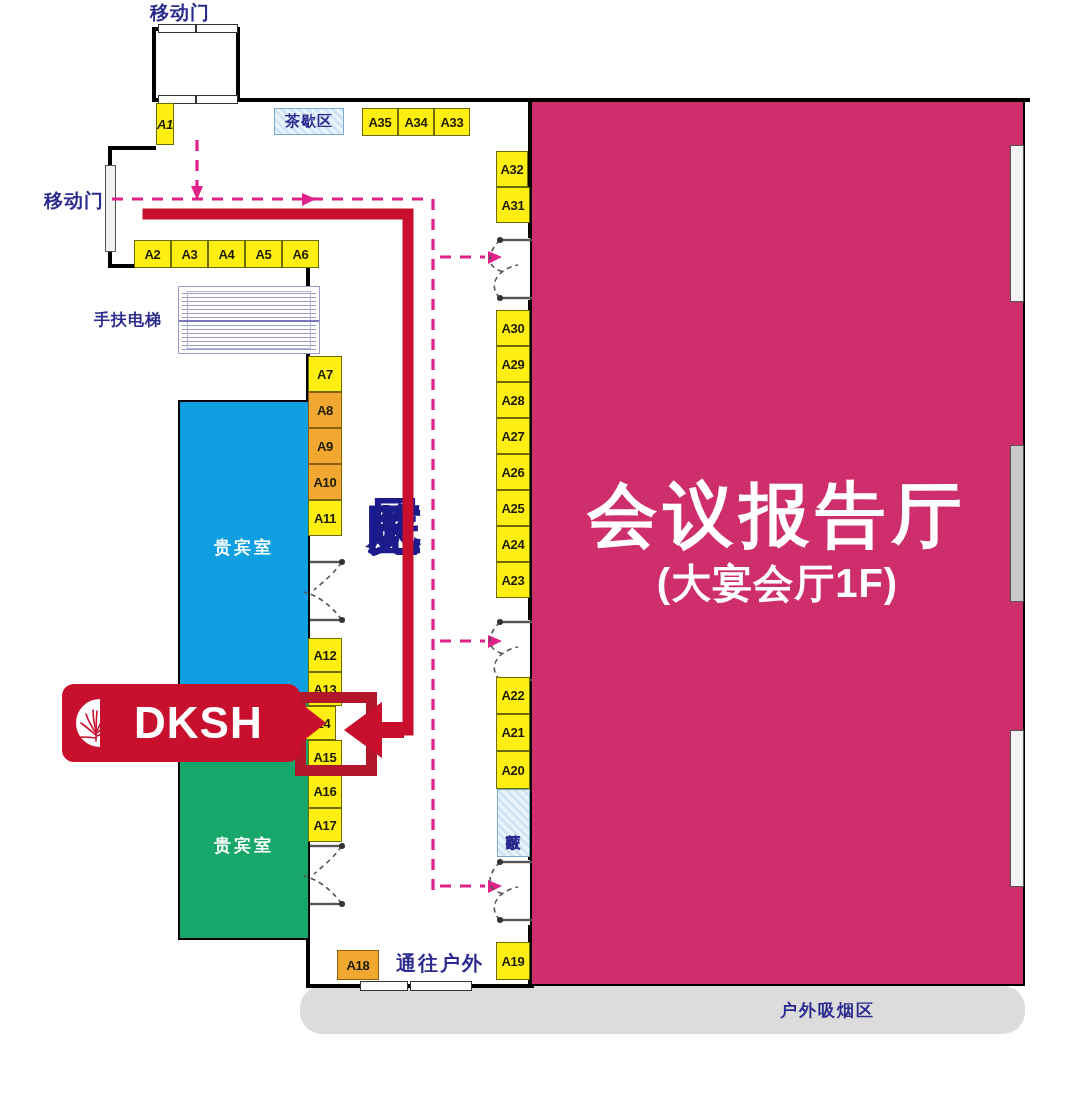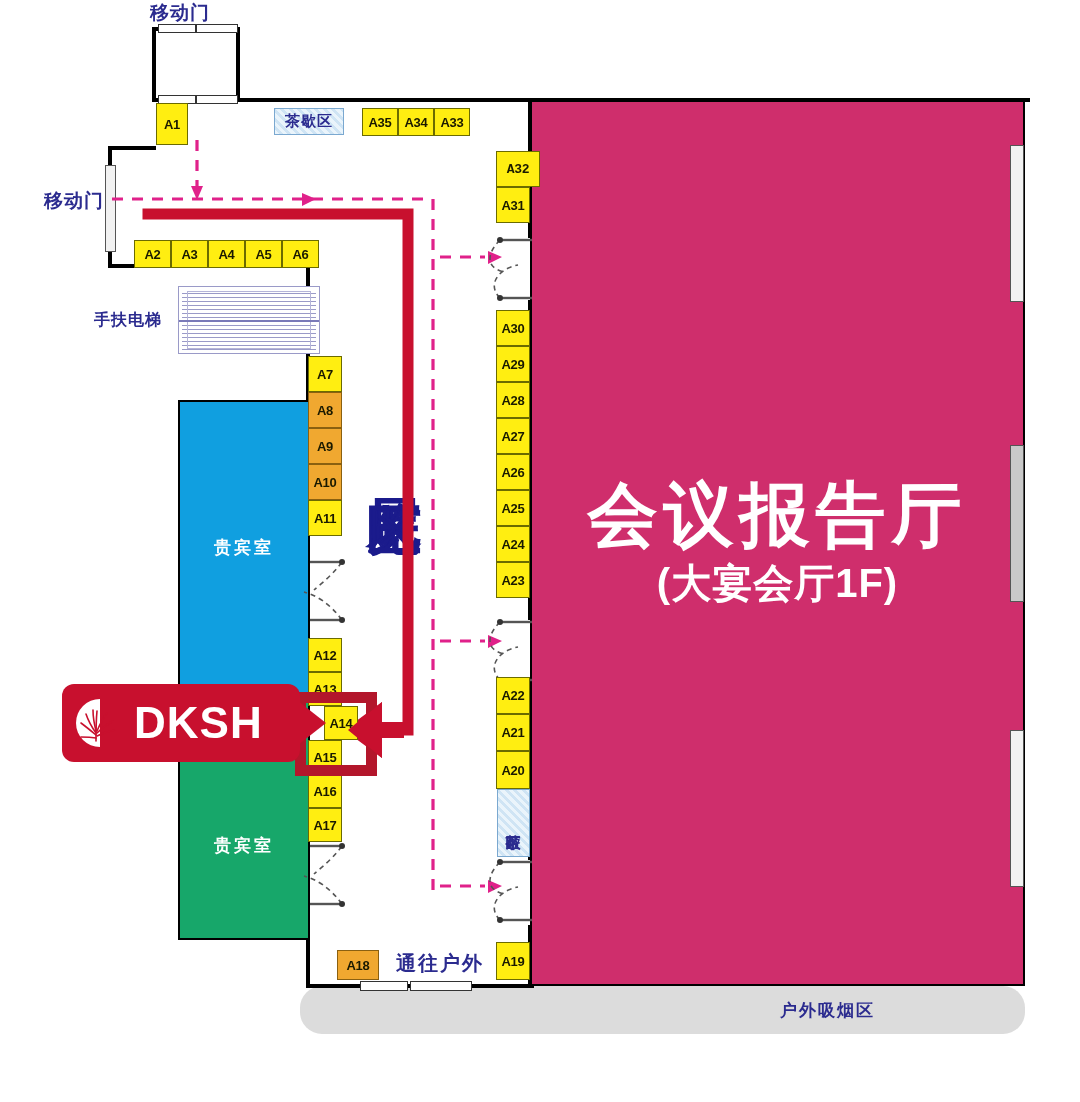--- a/index.html
+++ b/index.html
@@ -206,46 +206,46 @@
         <circle cx="500" cy="680" r="3"></circle>
       <circle cx="500" cy="862" r="3"></circle>
         <circle cx="500" cy="920" r="3"></circle>
       <circle cx="342" cy="562" r="3"></circle>
         <circle cx="342" cy="620" r="3"></circle>
       <circle cx="342" cy="846" r="3"></circle>
         <circle cx="342" cy="904" r="3"></circle>
     </g>
   </svg>
 
-  <div class="booth" style="left:156px;top:103px;width:32px;height:42px;">A1</div>
+  <div class="booth" style="left:156px;top:103px;width:18px;height:42px;font-style:italic;">A1</div>
 
   <div class="booth" style="left:362px;top:108px;width:36px;height:28px;">A35</div>
   <div class="booth" style="left:398px;top:108px;width:36px;height:28px;">A34</div>
   <div class="booth" style="left:434px;top:108px;width:36px;height:28px;">A33</div>
 
   <div class="booth" style="left:134px;top:240px;width:37px;height:28px;">A2</div>
   <div class="booth" style="left:171px;top:240px;width:37px;height:28px;">A3</div>
   <div class="booth" style="left:208px;top:240px;width:37px;height:28px;">A4</div>
   <div class="booth" style="left:245px;top:240px;width:37px;height:28px;">A5</div>
   <div class="booth" style="left:282px;top:240px;width:37px;height:28px;">A6</div>
 
   <div class="booth" style="left:308px;top:356px;width:34px;height:36px;">A7</div>
   <div class="booth orange" style="left:308px;top:392px;width:34px;height:36px;">A8</div>
   <div class="booth orange" style="left:308px;top:428px;width:34px;height:36px;">A9</div>
   <div class="booth orange" style="left:308px;top:464px;width:34px;height:36px;">A10</div>
   <div class="booth" style="left:308px;top:500px;width:34px;height:36px;">A11</div>
 
   <div class="booth" style="left:308px;top:638px;width:34px;height:34px;">A12</div>
   <div class="booth" style="left:308px;top:672px;width:34px;height:34px;">A13</div>
-  <div class="booth" style="left:324px;top:706px;width:34px;height:34px;">A14</div>
+  <div class="booth" style="left:302px;top:706px;width:34px;height:34px;">A14</div>
   <div class="booth" style="left:308px;top:740px;width:34px;height:34px;">A15</div>
   <div class="booth" style="left:308px;top:774px;width:34px;height:34px;">A16</div>
   <div class="booth" style="left:308px;top:808px;width:34px;height:34px;">A17</div>
 
-  <div class="booth" style="left:496px;top:151px;width:44px;height:36px;font-family:Liberation Mono, monospace;">A32</div>
+  <div class="booth" style="left:496px;top:151px;width:32px;height:36px;">A32</div>
   <div class="booth" style="left:496px;top:187px;width:34px;height:36px;">A31</div>
 
   <div class="booth" style="left:496px;top:310px;width:34px;height:36px;">A30</div>
   <div class="booth" style="left:496px;top:346px;width:34px;height:36px;">A29</div>
   <div class="booth" style="left:496px;top:382px;width:34px;height:36px;">A28</div>
   <div class="booth" style="left:496px;top:418px;width:34px;height:36px;">A27</div>
   <div class="booth" style="left:496px;top:454px;width:34px;height:36px;">A26</div>
   <div class="booth" style="left:496px;top:490px;width:34px;height:36px;">A25</div>
   <div class="booth" style="left:496px;top:526px;width:34px;height:36px;">A24</div>
   <div class="booth" style="left:496px;top:562px;width:34px;height:36px;">A23</div>

